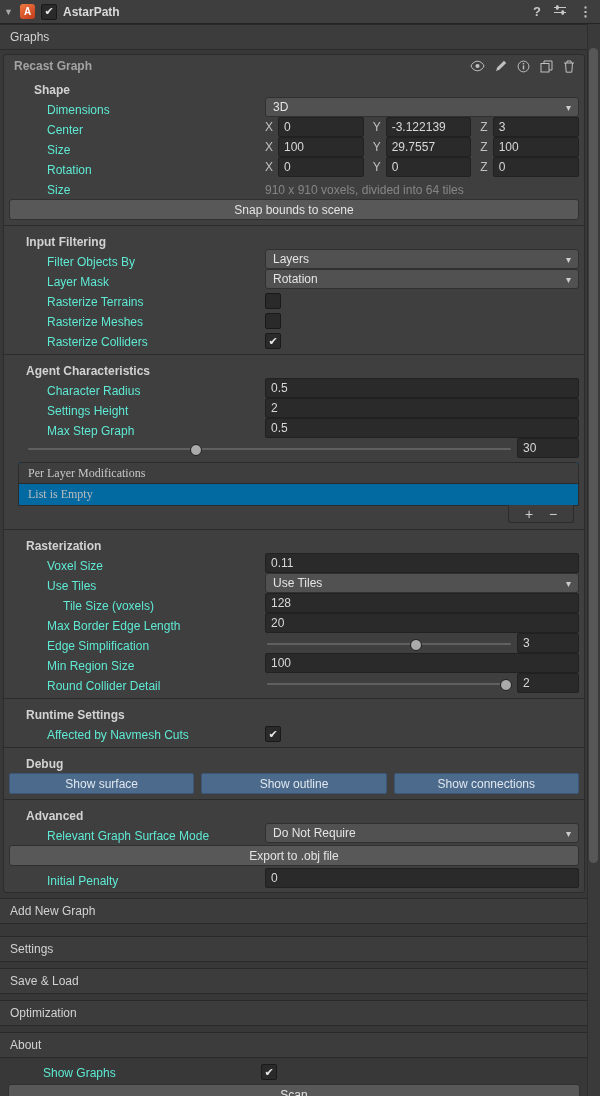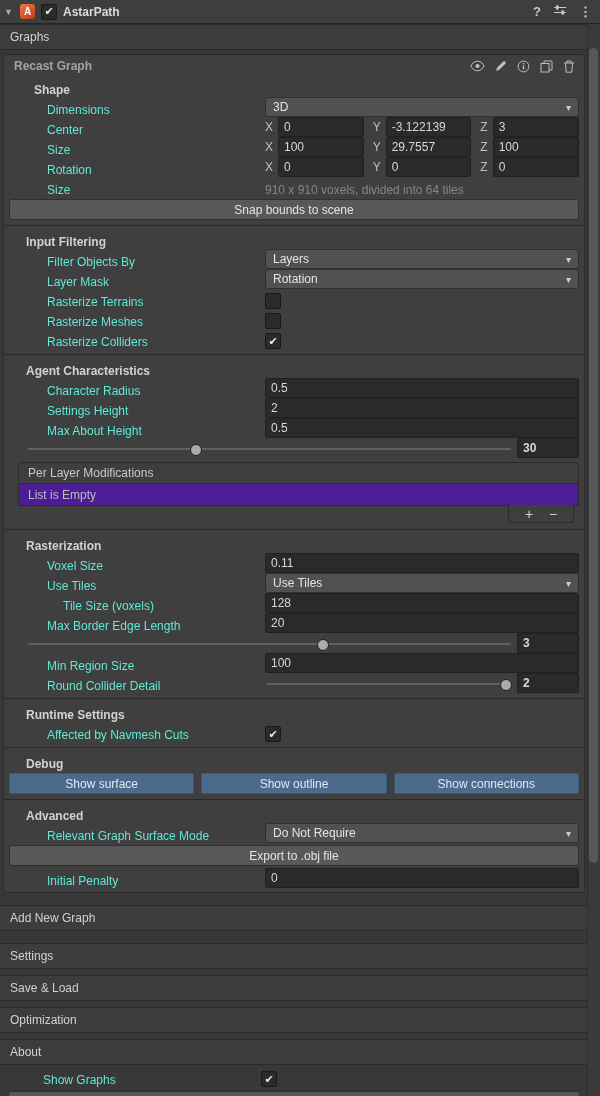--- a/index.html
+++ b/index.html
@@ -16,54 +16,54 @@
 
   .checkbox{width:14px;height:14px;background:#2A2A2A;border:1px solid #191919;border-radius:2px;display:inline-flex;align-items:center;justify-content:center;font-size:11px;color:transparent;flex-shrink:0;}
   .checkbox.checked{color:#E8E8E8;}
   .checkbox.checked::after{content:"✔";}
 
   .content{position:absolute;top:24px;left:0;width:588px;bottom:0;}
   .scrollbar{position:absolute;top:24px;right:0;width:12px;bottom:0;background:#3A3A3A;border-left:1px solid #2E2E2E;}
   .scroll-thumb{position:absolute;left:1px;top:24px;width:9px;height:76%;background:#575757;border-radius:5px;}
 
   .sec-header{height:24px;display:flex;align-items:center;padding-left:10px;font-weight:normal;color:#D2D2D2;background:#3C3C3C;border-top:1px solid #2A2A2A;border-bottom:1px solid #2A2A2A;}
-  .mt5{margin-top:12px;} .mt6{margin-top:6px;} .mt12{margin-top:12px;}
+  .mt5{margin-top:5px;} .mt6{margin-top:6px;} .mt12{margin-top:12px;}
 
   .graph-box{margin:4px 3px 0 3px;background:#3F3F3F;border:1px solid #2C2C2C;border-radius:3px;padding-bottom:4px;}
   .graph-header{height:22px;display:flex;align-items:center;padding:0 9px 0 10px;}
   .graph-title{font-weight:bold;color:#a3a3a3;}
   .graph-icons{margin-left:auto;display:flex;gap:10px;align-items:center;}
   .graph-icons svg{display:block;}
 
   .row{display:flex;align-items:flex-end;height:20px;padding:0 5px 0 22px;gap:4px;}
   .row .label{width:214px;flex-shrink:0;white-space:nowrap;overflow:hidden;color:#5eead4;margin-left:21px;}
   .row.indent1{padding-left:38px;}
   .row.indent1 .label{width:198px;}
   .shape-row{padding-left:30px;}
   .bold-label{font-weight:bold;color:#D2D2D2;}
   .muted{color:#868686;}
 
   .tfield{flex:1;min-width:0;height:18px;background:#2A2A2A;border:1px solid #212121;border-radius:2px;color:#D8D8D8;padding:0 5px;font-family:"Liberation Sans",sans-serif;font-size:12px;outline:none;}
-  .tfield.num{flex:0 0 50px;font-weight:bold;}
+  .tfield.num{flex:0 0 50px;}
 
   .vec{flex:1;display:flex;align-items:center;gap:9px;min-width:0;}
   .vgroup{flex:1;display:flex;align-items:center;gap:5px;min-width:0;}
   .axis{color:#C0C0C0;flex-shrink:0;}
 
   .dropdown{flex:1;height:18px;background:#515151;border:1px solid #303030;border-radius:3px;display:flex;align-items:center;padding:0 7px;color:#E4E4E4;min-width:0;}
   .dd-arrow{margin-left:auto;color:#CDCDCD;font-size:10px;}
 
   .btn{height:19px;background:#585858;border:1px solid #303030;border-radius:3px;color:#E4E4E4;display:flex;align-items:center;justify-content:center;}
   .wide-btn{margin:2px 5px;}
 
   .slider{flex:1;position:relative;height:18px;min-width:0;}
   .slider .track{position:absolute;left:2px;right:2px;top:8px;height:2px;background:#606060;border-radius:1px;}
   .slider .knob{position:absolute;top:4px;width:10px;height:10px;border-radius:50%;background:#ABABAB;border:1px solid #1E1E1E;transform:translateX(-6px);}
 
-  .sublist{margin:4px 5px 0 14px;border:1px solid #2B2B2B;border-radius:3px 3px 0 0;background:#4c1d95;}
+  .sublist{margin:4px 5px 0 14px;border:1px solid #2B2B2B;border-radius:3px 3px 0 0;background:#0369a1;font-family:Liberation Serif, serif;}
   .sublist-header{height:20px;background:#3E3E3E;border-bottom:1px solid #2B2B2B;display:flex;align-items:center;padding-left:9px;border-radius:3px 3px 0 0;color:#C8C8C8;}
   .sublist-empty{height:21px;display:flex;align-items:center;padding-left:9px;color:#BDBDBD;}
   .list-footer{height:18px;margin:0 5px 0 14px;position:relative;}
   .list-btns{position:absolute;right:5px;top:-1px;width:64px;height:17px;background:#3E3E3E;border:1px solid #2B2B2B;border-top:none;border-radius:0 0 3px 3px;display:flex;align-items:center;justify-content:space-evenly;color:#D0D0D0;font-size:14px;line-height:1;}
 
   .divider{height:1px;background:#2B2B2B;margin:5px 0 3px 0;}
 
   .btn-row{display:flex;gap:7px;margin:2px 5px;}
   .debug-btn{flex:1;height:19px;background:#4C6B8C;border:1px solid #3A5778;border-radius:2px;color:#E0E7EF;display:flex;align-items:center;justify-content:center;}
 
@@ -256,21 +256,21 @@
         <span class="label">Character Radius</span>
         <input class="tfield" value="0.5" style="">
       </div>
 
       <div class="row">
         <span class="label">Settings Height</span>
         <input class="tfield" value="2" style="">
       </div>
 
       <div class="row">
-        <span class="label">Max About Height</span>
+        <span class="label">Max Step Graph</span>
         <input class="tfield" value="0.5" style="">
       </div>
 
       <div class="row">
         <div class="slider">
           <div class="track"></div>
           <div class="knob" style="left: 35%;"></div>
         </div>
         <input class="tfield num" value="30" style="">
       </div>
@@ -313,20 +313,21 @@
         <span class="label">Tile Size (voxels)</span>
         <input class="tfield" value="128" style="">
       </div>
 
       <div class="row">
         <span class="label">Max Border Edge Length</span>
         <input class="tfield" value="20" style="">
       </div>
 
       <div class="row">
+        <span class="label">Edge Simplification</span>
         <div class="slider">
           <div class="track"></div>
           <div class="knob" style="left: 61%;"></div>
         </div>
         <input class="tfield num" value="3" style="">
       </div>
 
       <div class="row">
         <span class="label">Min Region Size</span>
         <input class="tfield" value="100" style="">

